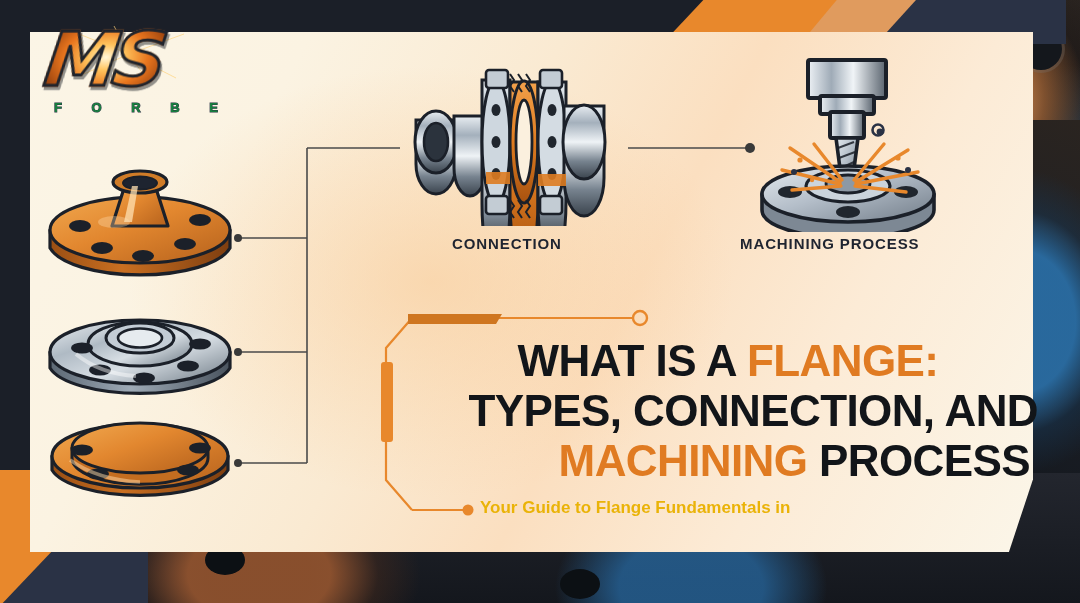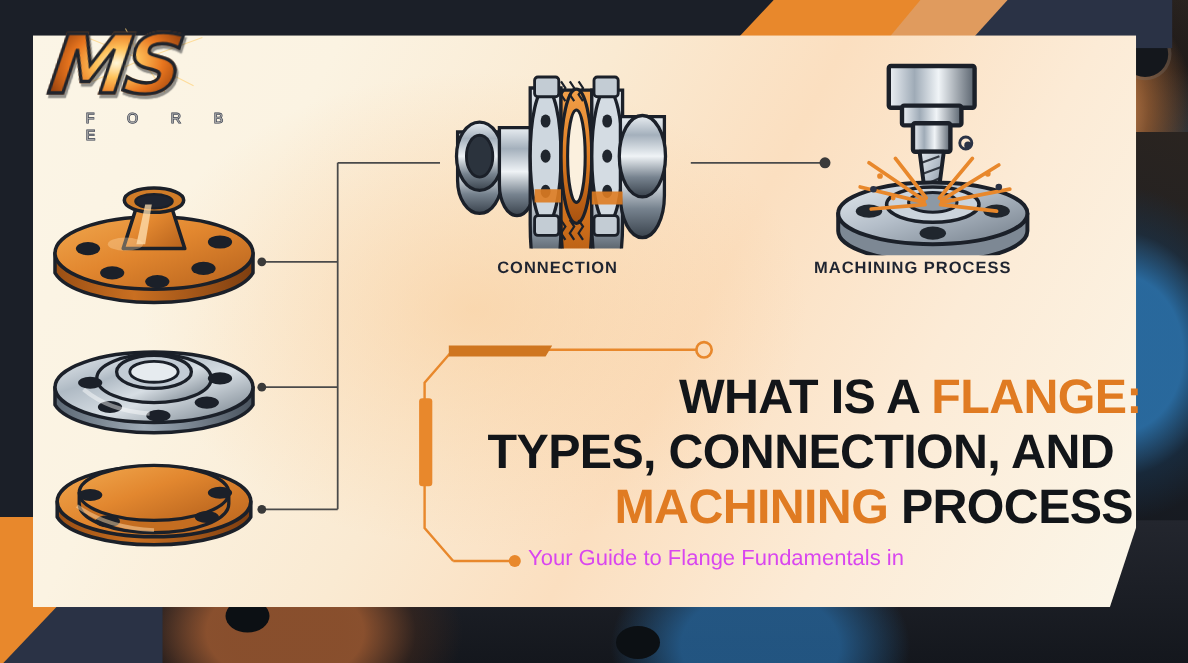--- a/index.html
+++ b/index.html
@@ -111,24 +111,23 @@
     paint-order: stroke fill;
     transform: skewX(-8deg);
     filter: drop-shadow(2px 3px 0 rgba(20,24,32,.45));
   }
   .logo-sparks{
     position:absolute; left:8px; top:6px; width:150px; height:66px;
     pointer-events:none; opacity:.85;
   }
   .logo-sub {
     position:absolute; left:14px; top:84px;
-    font-size:13px; font-weight:normal; letter-spacing:13px;
-    color:#a3a3a3; -webkit-text-stroke:1px #2A3245;
+    font-size:13px; font-weight:bold; letter-spacing:13px;
+    color:#15803d; -webkit-text-stroke:1px #2A3245;
     paint-order: stroke fill;
-    margin-left: 24px;
   }
 
   
   .connectors { position:absolute; left:0; top:0; width:1080px; height:603px; pointer-events:none; }
 
   
   .flange-col { position:absolute; left:40px; }
   .fl1 { top:160px; }
   .fl2 { top:300px; }
   .fl3 { top:408px; }
@@ -150,28 +149,28 @@
   .accent-bar {
     position:absolute; left:381px; top:362px; width:12px; height:80px;
     background:var(--c-orange,#E8882C); border-radius:3px;
   }
 
   .title-wrap { position:absolute; left:418px; top:336px; width:620px; }
   .title-line {
     font-size:44px; font-weight:bold; letter-spacing:-0.6px;
     line-height:50px; color:#121519; white-space:nowrap;
   }
-  .t-line1 { text-align:right; }
-  .t-line2 { text-align:center; }
+  .t-line1 { text-align:center; }
+  .t-line2 { text-align:right; }
   .t-line3 { text-align:right; padding-right:8px; }
   .hl { color:#E07B22; }
 
   .subtitle {
     position:absolute; left:480px; top:492px; width:570px;
-    font-size:20px; line-height:32px; color:#d946ef; font-weight:normal;
+    font-size:17px; line-height:32px; color:#eab308; font-weight:bold;
   }
 </style>
 </head>
 <body>
 
 <div id="stage">
 
   <div class="backdrop">
     <div class="photo-topright"></div>
     <div class="photo-right"></div>

